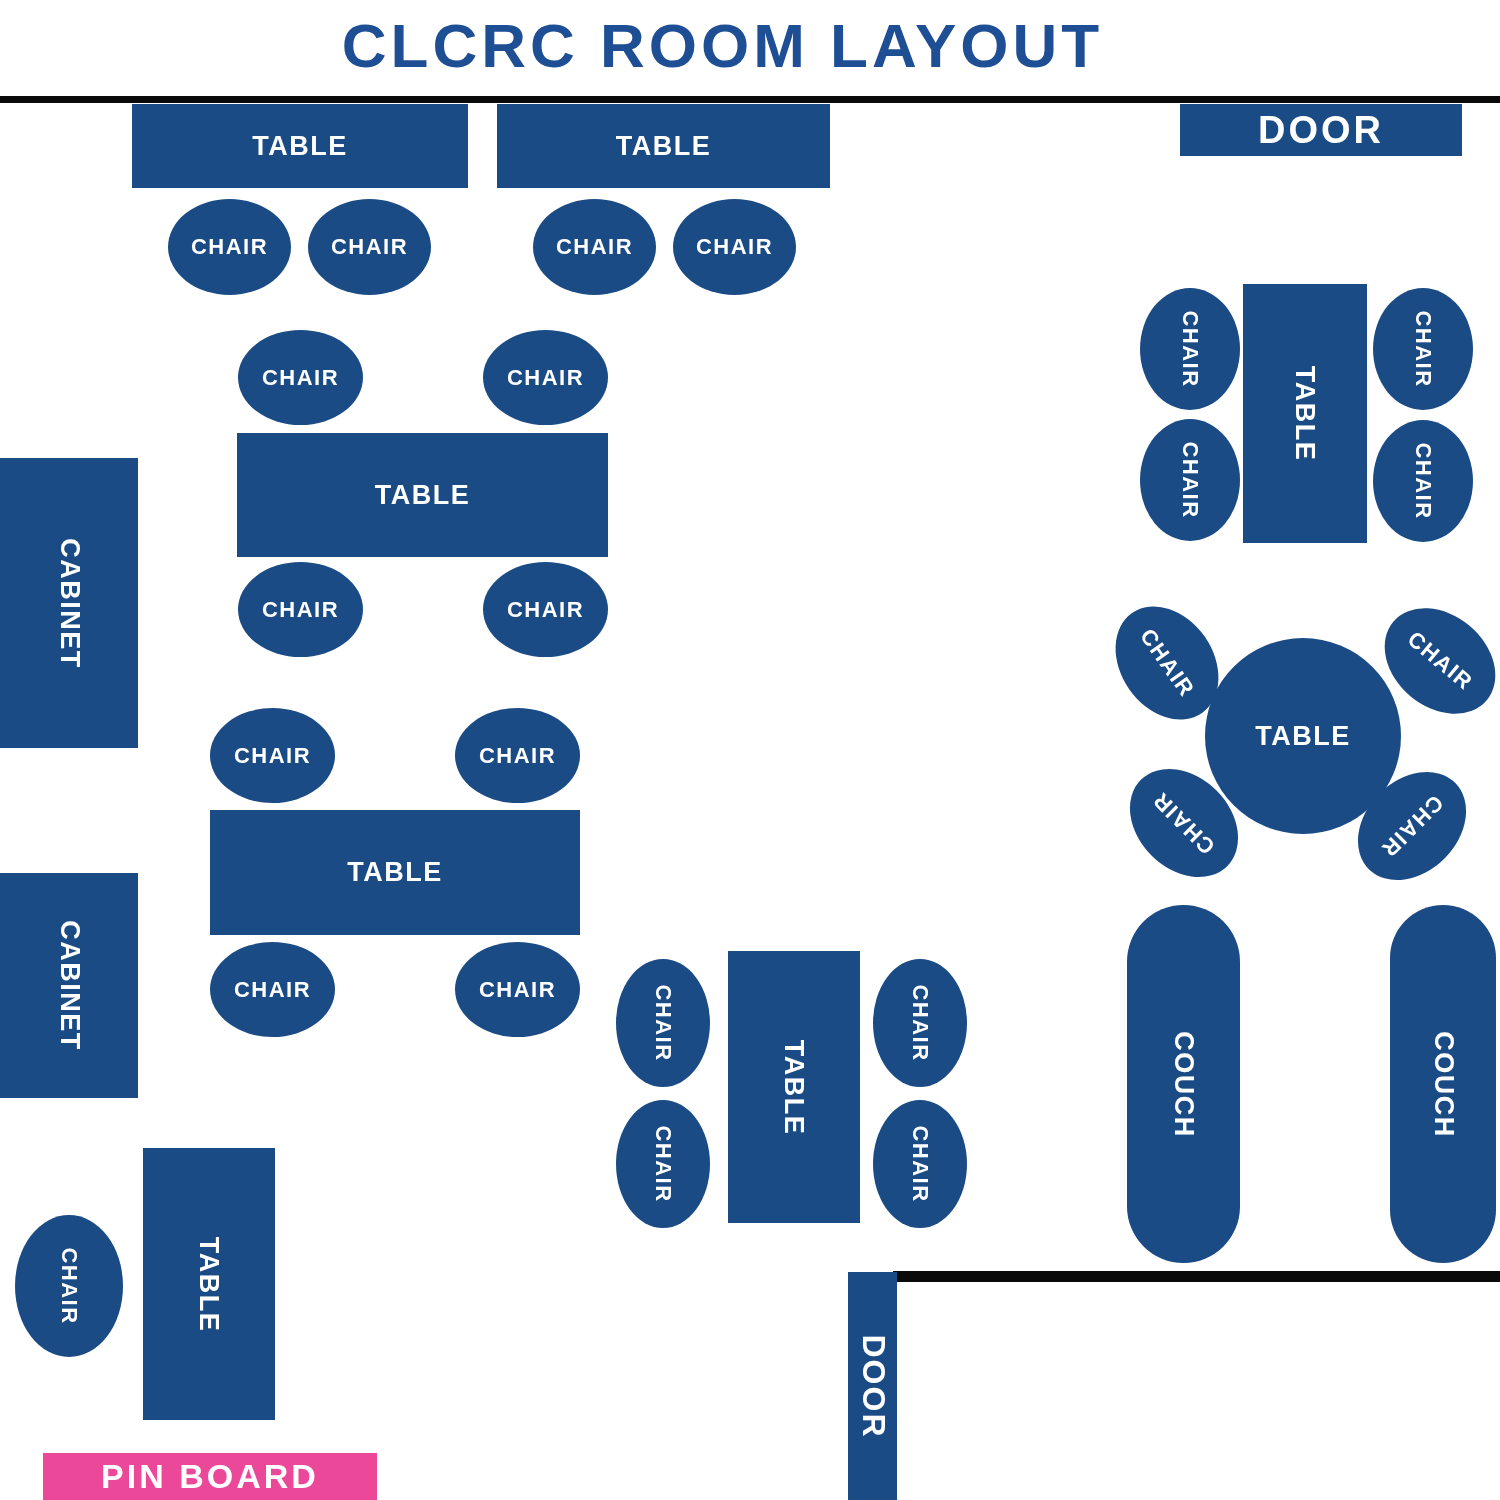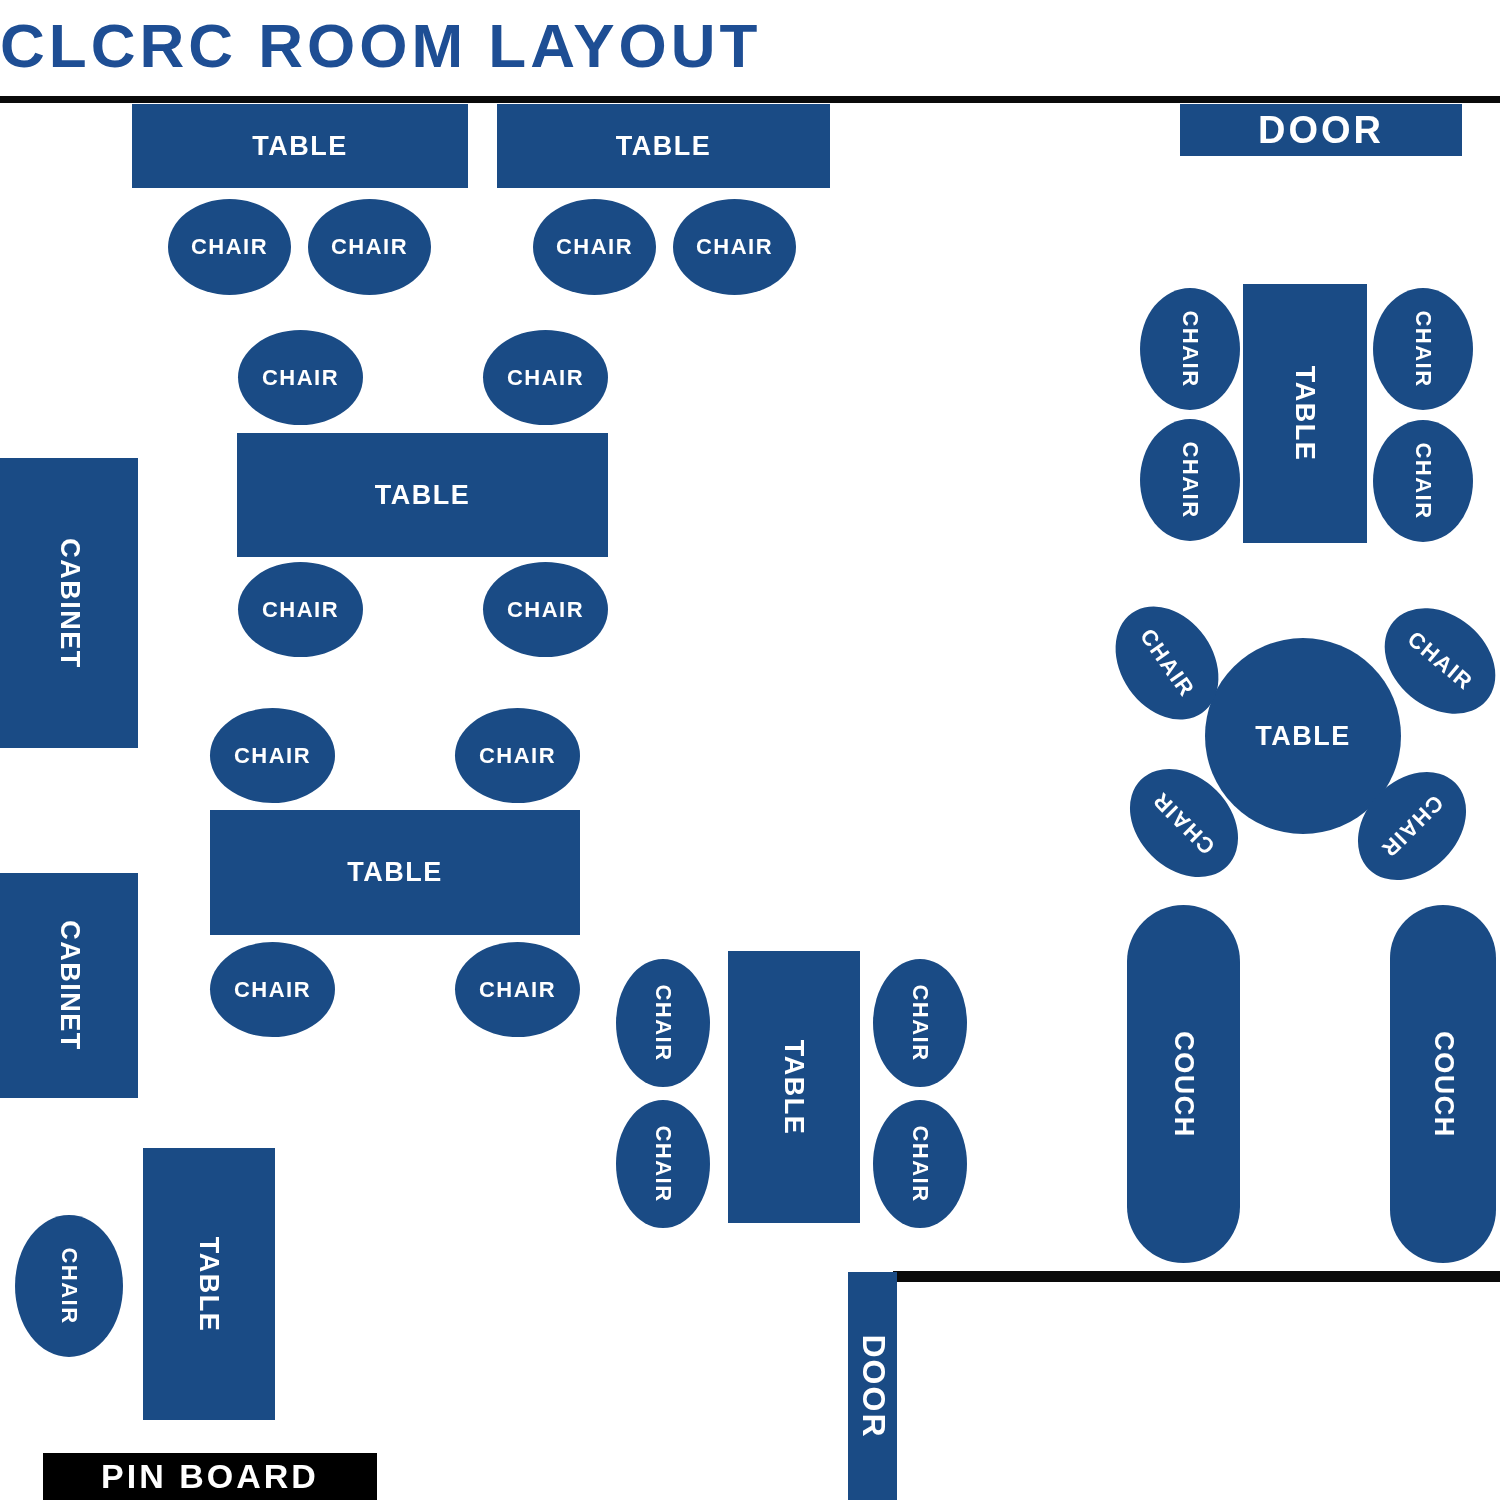--- a/index.html
+++ b/index.html
@@ -1,19 +1,19 @@
 <!DOCTYPE html>
 <html><head>
 <meta charset="utf-8">
 <style>
   html,body{margin:0;padding:0;background:#ffffff;}
   body{width:1500px;height:1500px;overflow:hidden;position:relative;
        font-family:"Liberation Sans",sans-serif;}
   #canvas{position:absolute;left:0;top:0;width:1500px;height:1500px;}
-  .title{position:absolute;left:0;top:10px;width:1445px;
+  .title{position:absolute;left:0;top:10px;width:1445px;text-align:center;
          font-size:62px;font-weight:700;letter-spacing:4px;color:#1e4e94;}
   .f{position:absolute;display:flex;align-items:center;justify-content:center;
      color:#ffffff;font-weight:700;background:#1a4b85;box-sizing:border-box;}
   .ellipse,.circle{border-radius:50%;}
   .pill{border-radius:70px;}
   .lbl{letter-spacing:1.5px;white-space:nowrap;}
   .vtx .lbl{transform:rotate(90deg);}
   .lbl-table,.lbl-cabinet,.lbl-couch{font-size:27px;}
   .lbl-chair{font-size:22px;}
   .lbl-door{font-size:32px;letter-spacing:2px;}
@@ -135,19 +135,19 @@
     </div>
     <div class="f rect vtx" data-name="cabinet-bottom" style="left: 0px; top: 873px; width: 138px; height: 225px; background: rgb(26, 75, 133);">
       <span class="lbl lbl-cabinet" data-name="cabinet-label" style="color: rgb(255, 255, 255);">CABINET</span>
     </div>
     <div class="f rect vtx" data-name="table-bottom-left" style="left: 143px; top: 1148px; width: 132px; height: 272px; background: rgb(26, 75, 133);">
       <span class="lbl lbl-table" data-name="table-label" style="color: rgb(255, 255, 255);">TABLE</span>
     </div>
     <div class="f ellipse vtx" data-name="chair-bottom-left" style="left: 15px; top: 1215px; width: 108px; height: 142px; background: rgb(26, 75, 133);">
       <span class="lbl lbl-chair" data-name="chair-label" style="color: rgb(255, 255, 255);">CHAIR</span>
     </div>
-    <div class="f rect" data-name="pin-board" style="left: 43px; top: 1453px; width: 334px; height: 47px; background: #000000;">
+    <div class="f rect" data-name="pin-board" style="left: 43px; top: 1453px; width: 334px; height: 47px; background: #ec4899;">
       <span class="lbl lbl-pin_board" data-name="pin_board-label" style="color: rgb(255, 255, 255);">PIN BOARD</span>
     </div>
     <div class="f rect vtx" data-name="door-bottom" style="left: 848px; top: 1272px; width: 49px; height: 228px; background: rgb(26, 75, 133);">
       <span class="lbl lbl-door" data-name="door-label" style="color: rgb(255, 255, 255);">DOOR</span>
     </div>
   </div>
 
 </body></html>

